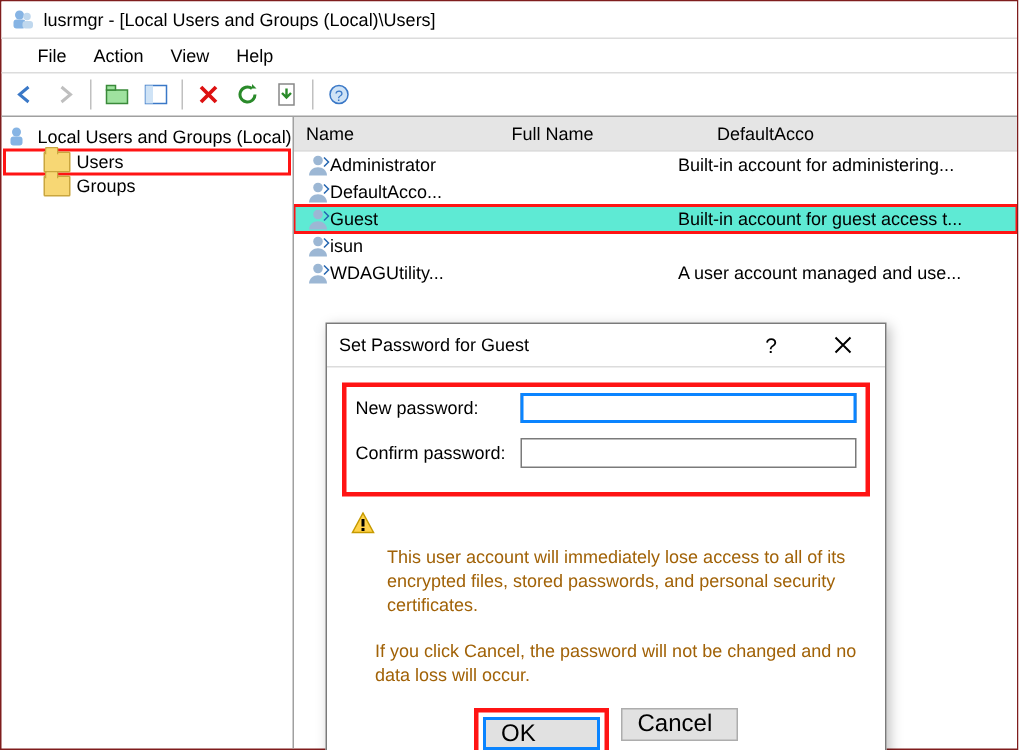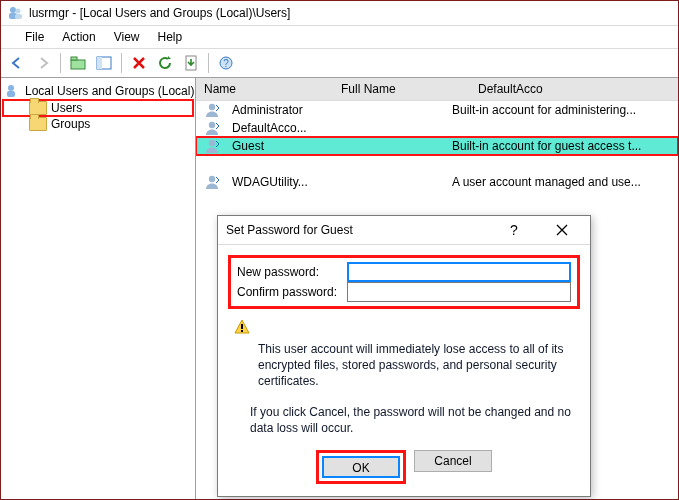--- a/index.html
+++ b/index.html
@@ -22,37 +22,37 @@
 .list-header{display:flex;border-bottom:1px solid #dcdcdc;background:#e5e5e5}
 .list-header div{padding:4px 8px;border-right:1px solid #e5e5e5}
 .col-name{width:120px}
 .col-full{width:120px}
 .col-desc{flex:1}
 .list-rows{flex:1;overflow:auto}
 .row{display:flex;align-items:center;height:18px}
 .row .c{padding:1px 8px;white-space:nowrap;overflow:hidden;text-overflow:ellipsis}
 .row.selected{background:#5eead4}
 .uicon{width:16px;height:16px;margin-left:8px;flex-shrink:0}
-.row .name-cell{width:112px;display:flex;align-items:center;gap:12px}
+.row .name-cell{width:112px;display:flex;align-items:center;gap:0}
 
 .dialog{position:absolute;left:216px;top:214px;width:372px;background:#fff;border:1px solid #7a7a7a;box-shadow:2px 2px 8px rgba(0,0,0,.25)}
 .dlg-title{height:28px;display:flex;align-items:center;padding:0 8px;gap:8px;font-size:12px}
 .dlg-title .spacer{flex:1}
 .dlg-close,.dlg-help{width:40px;height:28px;display:flex;align-items:center;justify-content:center}
 .dlg-body{padding:14px 16px 12px 16px;border-top:1px solid #dcdcdc}
-.field-row{display:flex;align-items:center;}
+.field-row{display:flex;align-items:center;margin-bottom:10px}
 .field-row label{width:110px}
 .field-row input{flex:1;height:20px;border:1px solid #7a7a7a;padding:0 4px;font-family:inherit;font-size:12px;box-sizing:border-box}
 .field-row input.focused{outline:2px solid #0a84ff;outline-offset:-2px}
 .inputs-hl{border:3px solid #ff1414;padding:4px 6px;margin:-4px -6px 10px -6px}
 .warn-row{display:flex;gap:8px;margin-top:4px}
 .warn-icon{width:16px;height:16px;flex-shrink:0}
-.info-text{margin:6px 0 0 24px;line-height:1.35;color:#0f172a}
+.info-text{margin:6px 0 0 24px;line-height:1.35;color:#a16207}
 .btn-row{display:flex;justify-content:center;gap:8px;margin-top:14px}
-.btn{min-width:78px;height:22px;border:1px solid #adadad;background:#e1e1e1;text-align:center;line-height:20px;cursor:default;font-family:inherit;font-size:12px;padding:0 10px}
+.btn{min-width:78px;height:22px;border:1px solid #adadad;background:#e1e1e1;text-align:left;line-height:20px;cursor:default;font-family:inherit;font-size:16px;padding:0 10px}
 .ok-wrapper{border:3px solid #ff1414;padding:3px}
 .ok-wrapper .btn{border:2px solid #0a84ff}
 .tree-root-icon{width:16px;height:16px}
 svg{display:block}
 </style>
 </head>
 <body>
 
 <div class="window">
 
@@ -190,20 +190,30 @@
                   <path d="M2 15c0-3.2 2.8-5.5 6-5.5s6 2.3 6 5.5" fill="#9cb7d4"></path>
                   <path d="M12 3l3 3-3 3" fill="none" stroke="#2566b0" stroke-width="1"></path>
                 </svg>
               </span>
               <span>Guest</span>
             </div>
             <div class="c col-full"></div>
             <div class="c col-desc">Built-in account for guest access t...</div>
           </div>
           <div class="row">
+            <div class="name-cell">
+              <span class="uicon">
+                <svg width="16" height="16">
+                  <circle cx="8" cy="5" r="3.2" fill="#9cb7d4"></circle>
+                  <path d="M2 15c0-3.2 2.8-5.5 6-5.5s6 2.3 6 5.5" fill="#9cb7d4"></path>
+                  <path d="M12 3l3 3-3 3" fill="none" stroke="#2566b0" stroke-width="1"></path>
+                </svg>
+              </span>
+              <span>isun</span>
+            </div>
             <div class="c col-full"></div>
             <div class="c col-desc"></div>
           </div>
           <div class="row">
             <div class="name-cell">
               <span class="uicon">
                 <svg width="16" height="16">
                   <circle cx="8" cy="5" r="3.2" fill="#9cb7d4"></circle>
                   <path d="M2 15c0-3.2 2.8-5.5 6-5.5s6 2.3 6 5.5" fill="#9cb7d4"></path>
                   <path d="M12 3l3 3-3 3" fill="none" stroke="#2566b0" stroke-width="1"></path>
@@ -233,21 +243,21 @@
             <path d="M1 1 L11 11 M11 1 L1 11" stroke="#000" stroke-width="1.3"></path>
           </svg>
         </div>
     </div>
     <div class="dlg-body">
       <div class="inputs-hl">
         <div class="field-row">
           <label>New password:</label>
           <input type="password" class="focused" value="" style="">
         </div>
-        <div class="field-row" style="margin-bottom:0">
+        <div class="field-row" style="margin-bottom:12px">
           <label>Confirm password:</label>
           <input type="password" value="" style="">
         </div>
       </div>
       <div class="warn-row">
         <span class="warn-icon">
           <svg width="16" height="16">
               <path d="M8 1 L15 14 L1 14 Z" fill="#ffd24a" stroke="#c69a00"></path>
               <rect x="7" y="5" width="2" height="5" fill="#000"></rect>
               <rect x="7" y="11" width="2" height="2" fill="#000"></rect>

